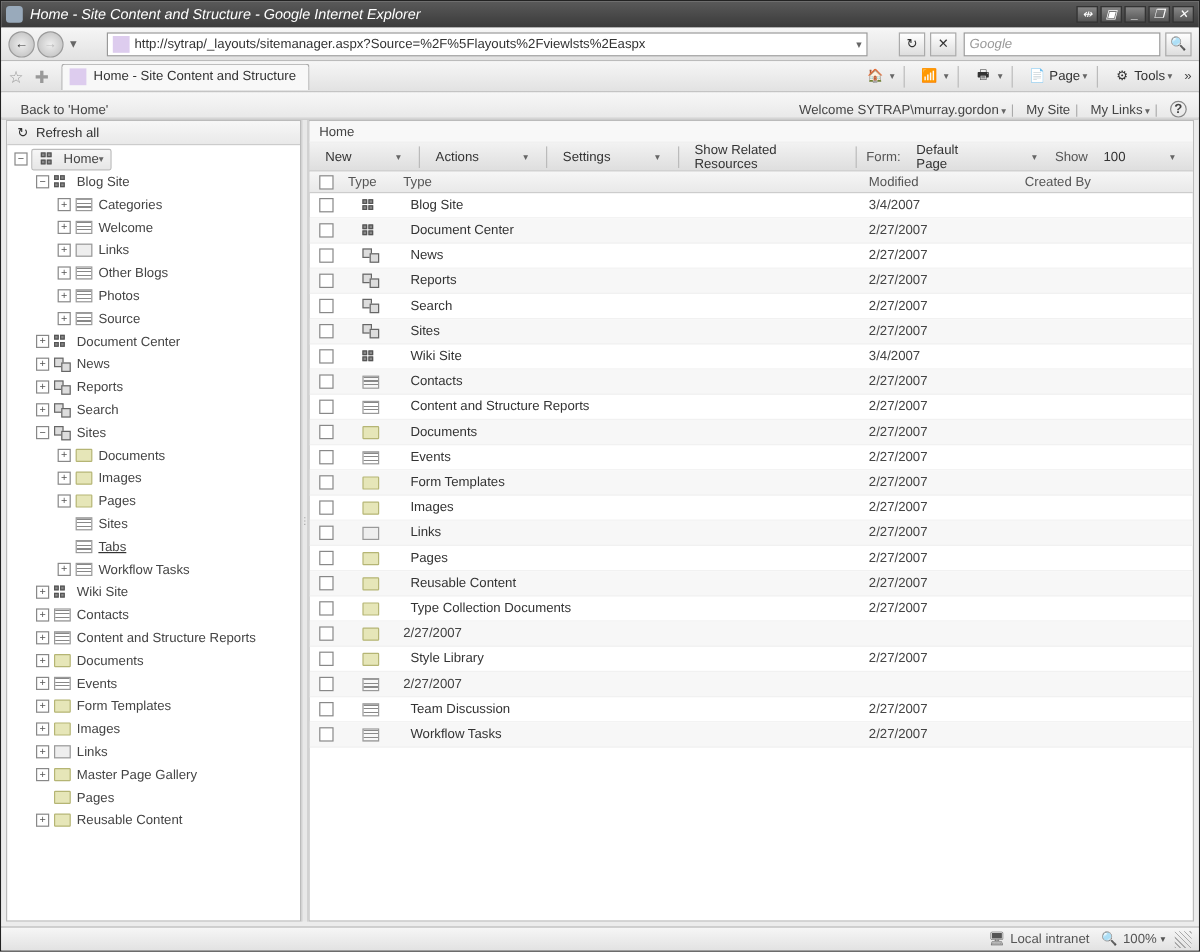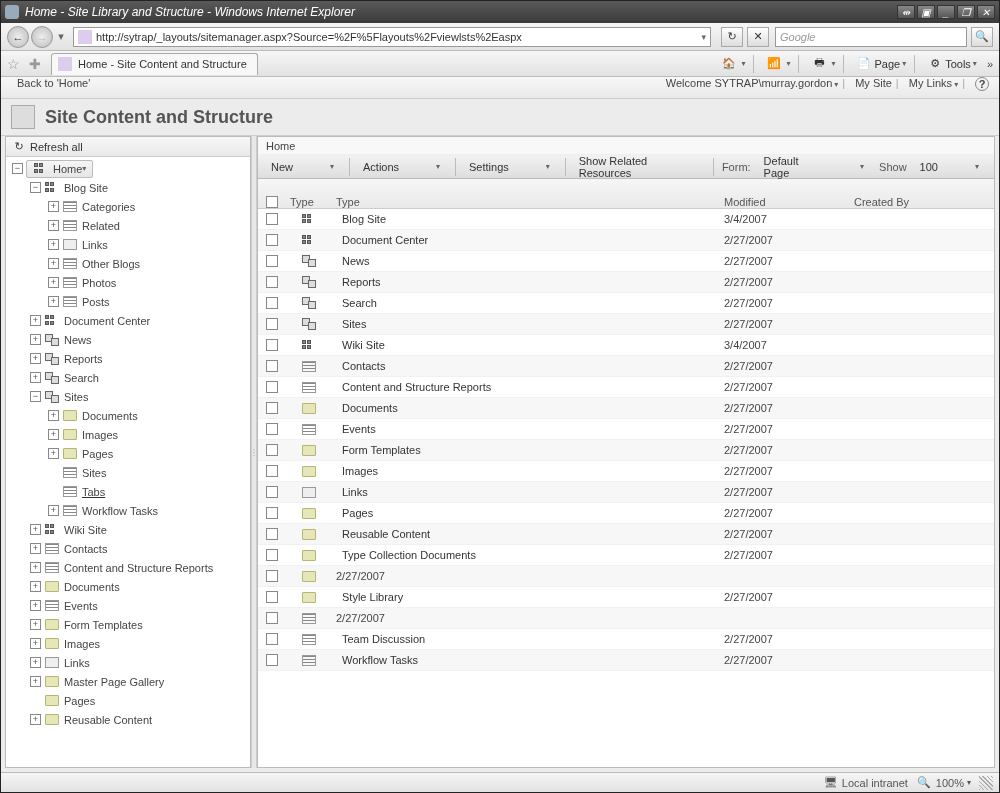--- a/index.html
+++ b/index.html
@@ -7,37 +7,37 @@
 .window { width:1000px; height:793px; display:flex; flex-direction:column; background:#ececec; border:1px solid #222; }
 
 .titlebar { height:22px; background:linear-gradient(#5a5a5a,#3a3a3a); color:#fff; display:flex; align-items:center; padding:0 4px; font-style:italic; font-family: "Trebuchet MS", sans-serif; font-size:12px; }
 .titlebar .ie-icon { width:14px; height:14px; margin-right:6px; border-radius:3px; background:#9ab; }
 .titlebar .spacer { flex:1; }
 .titlebar .win-btn { width:18px; height:14px; margin-left:2px; background:linear-gradient(#888,#555); border:1px solid #333; display:flex; align-items:center; justify-content:center; color:#fff; font-size:10px; cursor:default; }
 
 .navbar { height:28px; background:linear-gradient(#f6f6f6,#e2e2e2); display:flex; align-items:center; padding:0 6px; border-bottom:1px solid #bbb; }
 .nav-btn { width:22px; height:22px; border-radius:11px; background:radial-gradient(#eee,#bbb); border:1px solid #999; display:flex; align-items:center; justify-content:center; margin-right:2px; }
 .nav-drop { width:12px; display:flex; align-items:center; justify-content:center; color:#666; }
-.addr { flex:1; height:20px; border:1px solid #999; background:#fff; display:flex; align-items:center; padding:0 4px; margin:0 6px; }
+.addr { flex:1; height:20px; border:1px solid #999; background:#fff; display:flex; align-items:center; padding:0 4px; margin:0 22px; }
 .addr .page-icn { width:14px; height:14px; background:#dce; margin-right:4px; }
 .nav-icn { width:22px;height:20px;border:1px solid #aaa;background:linear-gradient(#fff,#ddd);display:flex;align-items:center;justify-content:center;margin-left:4px;}
-.search { width:192px; height:20px; border:1px solid #999; background:#fff; display:flex; align-items:center; padding:0 4px; margin-left:6px; color:#999; font-style:italic;}
+.search { width:164px; height:20px; border:1px solid #999; background:#fff; display:flex; align-items:center; padding:0 4px; margin-left:6px; color:#999; font-style:italic;}
 
 .tabsrow { height:26px; background:linear-gradient(#f6f6f6,#e2e2e2); display:flex; align-items:center; padding:0 6px; border-bottom:1px solid #bbb; }
 .fav-star { width:16px; height:16px; margin-right:6px; color:#999; font-size:14px; }
 .tab { height:22px; border:1px solid #aaa; border-bottom:none; background:#f8f8f8; display:flex; align-items:center; padding:0 10px 0 6px; border-radius:3px 3px 0 0; max-width:320px;}
 .tab-icn { width:14px; height:14px; background:#dce; margin-right:6px; }
 .tabsrow .spacer{flex:1;}
 .ie-tool { height:22px; display:flex; align-items:center; padding:0 6px; margin-left:4px; color:#333; font-size:11px;}
 .ie-tool .icn { width:16px;height:16px;margin-right:2px;display:flex;align-items:center;justify-content:center;}
 .ie-tool .caret { margin-left:2px; font-size:8px; color:#666;}
 .ie-sep{width:1px;height:18px;background:#bbb;margin:0 2px;}
 .ie-chev{font-size:11px;color:#444;margin-left:4px;}
 
-.sp-top { height:22px; background:linear-gradient(#f7f7f7,#e9e9e9); display:flex; align-items:flex-start; padding:0 10px; border-bottom:1px solid #ccc; color:#555;}
+.sp-top { height:22px; background:linear-gradient(#f7f7f7,#e9e9e9); display:flex; align-items:flex-end; padding:0 10px; border-bottom:1px solid #ccc; color:#555;}
 .sp-top .spacer{flex:1;}
 .sp-top .lnk{margin-left:6px; color:#444;}
 .sp-top .sep{margin:0 4px;color:#aaa;}
 .sp-top .caret{font-size:8px;margin-left:2px;color:#666;}
 
 .sp-title { display:flex; align-items:center; padding:6px 10px; }
 .sp-title .big-icn { width:24px;height:24px; background:#ddd; border:1px solid #aaa; margin-right:10px;}
 .sp-title h1 { margin:0; font-size:18px; font-weight:bold; color:#555; font-family:"Trebuchet MS",sans-serif;}
 
 .main { flex:1; display:flex; border-top:1px solid #ccc; overflow:hidden; padding:0 4px 4px 4px; background:#ececec;}
@@ -54,21 +54,21 @@
 .tree-sel .tree-icn{margin-right:4px;}
 .splitter{width:6px;background:#e8e8e8;border-left:1px solid #ccc;border-right:1px solid #ccc; display:flex;align-items:center;justify-content:center;color:#999;font-size:8px;}
 .right-col{flex:1;display:flex;flex-direction:column;border:1px solid #bbb;background:#fff;}
 .crumb{height:18px;padding:0 8px;display:flex;align-items:center;background:#f8f8f8;border-bottom:1px solid #eee;font-size:11px;color:#444;}
 .toolbar{height:24px;background:linear-gradient(#f2f2f2,#dedede);display:flex;align-items:center;border-bottom:1px solid #bbb;padding:0 4px;}
 .tb-btn{height:20px;display:flex;align-items:center;padding:0 8px;margin-right:2px;border:1px solid transparent;border-radius:2px;color:#333;gap:33px;}
 .tb-btn .caret{font-size:8px;margin-left:4px;color:#666;}
 .tb-sep{width:1px;height:18px;background:#bbb;margin:0 4px;}
 .toolbar .spacer{flex:1;}
 .tb-lbl{color:#555;margin:0 4px;}
-.cols{height:30px;background:linear-gradient(#f6f6f6,#e9e9e9);display:flex;align-items:flex-end;border-bottom:1px solid #ccc;font-weight:normal;color:#555;}
+.cols{height:18px;background:linear-gradient(#f6f6f6,#e9e9e9);display:flex;align-items:center;border-bottom:1px solid #ccc;font-weight:normal;color:#555;}
 .cols .c-chk{width:28px;display:flex;justify-content:center;}
 .cols .c-type{width:50px;padding-left:4px;}
 .cols .c-title{flex:1;}
 .cols .c-mod{width:130px;}
 .cols .c-crt{width:140px;}
 .rows{flex:1;overflow:auto;}
 .row{height:21px;display:flex;align-items:center;border-bottom:1px solid #f1f1f1;}
 .row:nth-child(even){background:#f7f7f7;}
 .row .c-chk{width:28px;display:flex;justify-content:center;}
 .row .c-type{width:50px;display:flex;justify-content:center;align-items:center;}
@@ -97,21 +97,21 @@
 ::-webkit-scrollbar-thumb{background:#c8c8c8;border:1px solid #999;}
 ::-webkit-scrollbar-track{background:#eee;}
 </style>
 </head>
 <body>
 
 <div class="window">
 
   <div class="titlebar">
     <div class="ie-icon"></div>
-    <span>Home - Site Library and Structure - Windows Internet Explorer</span>
+    <span>Home - Site Content and Structure - Google Internet Explorer</span>
     <div class="spacer"></div>
     <div class="win-btn">⇹</div>
     <div class="win-btn">▣</div>
     <div class="win-btn">_</div>
     <div class="win-btn">❐</div>
     <div class="win-btn">✕</div>
   </div>
 
   <div class="navbar">
     <div class="nav-btn">
@@ -177,24 +177,20 @@
     <div class="spacer"></div>
     <span class="lnk"><span>Welcome SYTRAP\murray.gordon</span><span class="caret">▾</span></span>
     <span class="sep">|</span>
     <span class="lnk">My Site</span>
     <span class="sep">|</span>
     <span class="lnk"><span>My Links</span><span class="caret">▾</span></span>
     <span class="sep">|</span>
     <span class="lnk" style="font-weight:bold;border:1px solid #888;border-radius:8px;width:14px;height:14px;display:inline-flex;align-items:center;justify-content:center;">?</span>
   </div>
 
-  <div class="sp-title">
-    <div class="big-icn"></div>
-    <h1>Site Content and Structure</h1>
-  </div>
 
   <div class="main">
 
     <div class="left-col">
       <div class="refresh">
         <span class="icn">↻</span>
         <span>Refresh all</span>
       </div>
       <div class="tree-wrap" id="tree-wrap">
           <div class="tree-row" style="padding-left: 6px;">
@@ -229,21 +225,21 @@
             <span class="tree-icn">
               <span class="list-icn"></span>
             </span>
             <span class="tree-lbl">Categories</span>
           </div>
           <div class="tree-row" style="padding-left: 42px;">
             <span class="tree-exp">+</span>
             <span class="tree-icn">
               <span class="list-icn"></span>
             </span>
-            <span class="tree-lbl">Related</span>
+            <span class="tree-lbl">Welcome</span>
           </div>
           <div class="tree-row" style="padding-left: 42px;">
             <span class="tree-exp">+</span>
             <span class="tree-icn">
               <span class="links-icn"></span>
             </span>
             <span class="tree-lbl">Links</span>
           </div>
           <div class="tree-row" style="padding-left: 42px;">
             <span class="tree-exp">+</span>
@@ -257,21 +253,21 @@
             <span class="tree-icn">
               <span class="list-icn"></span>
             </span>
             <span class="tree-lbl">Photos</span>
           </div>
           <div class="tree-row" style="padding-left: 42px;">
             <span class="tree-exp">+</span>
             <span class="tree-icn">
               <span class="list-icn"></span>
             </span>
-            <span class="tree-lbl">Posts</span>
+            <span class="tree-lbl">Source</span>
           </div>
           <div class="tree-row" style="padding-left: 24px;">
             <span class="tree-exp">+</span>
             <span class="tree-icn">
               <span class="site-icn">
                 <i></i>
                 <i></i>
                 <i></i>
                 <i></i>
               </span>

